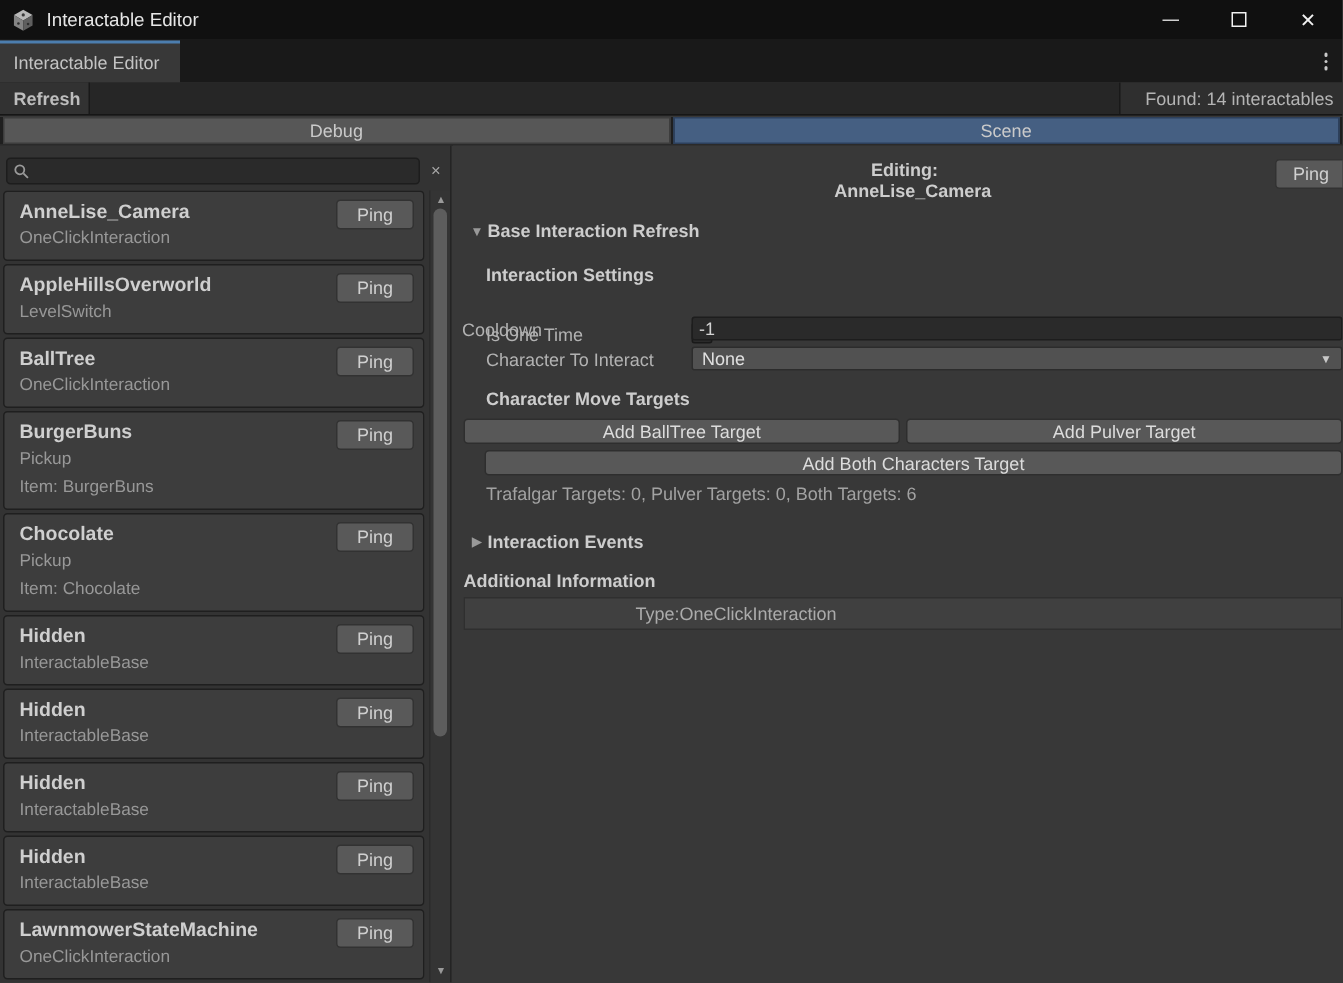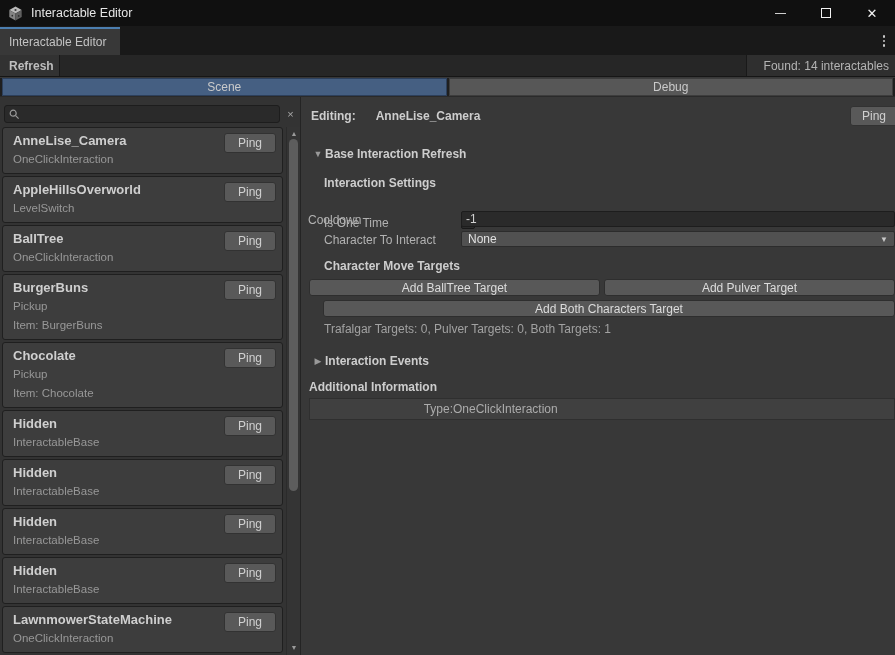--- a/index.html
+++ b/index.html
@@ -80,21 +80,21 @@
   .scroll-down { bottom:2px; }
   .scroll-thumb { position:absolute; left:2px; width:9px; top:12px; height:352px;
                   background:#5d5d5d; border-radius:5px; }
 
   
   .right-panel { position:absolute; left:302px; top:97px; right:0; bottom:0; background:#383838; }
   .rp-row { position:absolute; left:0; right:0; display:flex; align-items:center; }
   .bold-label { font-weight:bold; color:#cdcdcd; }
   .plain-label { color:#b2b2b2; }
 
-  .row-editing { top:9px; height:20px; }
+  .row-editing { top:9px; height:20px;flex-direction:column; }
   .editing-label { margin-left:9px; font-weight:bold; color:#cdcdcd; }
   .editing-value { margin-left:20px; font-weight:bold; color:#cdcdcd; }
   .editing-ping { position:absolute; left:548px; top:0; width:48px; height:20px; background:#595959;
                   border:1px solid #323232; border-radius:3px; color:#d0d0d0; font-size:12px;
                   font-family:inherit; cursor:default; }
 
   .foldout-tri { color:#999999; font-size:9px; width:14px; text-align:center; flex:0 0 auto; }
   .row-base-foldout { top:49px; height:16px; padding-left:9px; }
   .row-interaction-header { top:78px; height:15px; padding-left:22px; }
 
@@ -167,22 +167,22 @@
         <i></i>
       </div>
   </div>
 
   <div class="toolbar">
     <button class="refresh-btn">Refresh</button>
     <div class="found-section">Found: 14 interactables</div>
   </div>
 
   <div class="view-tabs">
+    <div class="view-tab inactive">Debug</div>
     <div class="view-tab active">Scene</div>
-    <div class="view-tab inactive">Debug</div>
   </div>
 
   <div class="left-panel">
     <div class="search-row">
       <div class="search-input-wrap">
         <svg class="search-icon" width="11" height="11" viewBox="0 0 11 11">
           <circle cx="4.2" cy="4.2" r="3" fill="none" stroke="#9a9a9a" stroke-width="1.2"></circle>
           <line x1="6.6" y1="6.6" x2="9.6" y2="9.6" stroke="#9a9a9a" stroke-width="1.2"></line>
         </svg>
         <input class="search-input" type="text" value="" style="">
@@ -293,21 +293,21 @@
 
     <div class="rp-row row-target-buttons">
       <button class="target-btn">Add BallTree Target</button>
       <button class="target-btn">Add Pulver Target</button>
     </div>
 
     <div class="rp-row row-addboth">
       <button class="addboth-btn">Add Both Characters Target</button>
     </div>
 
-    <div class="rp-row row-summary">Trafalgar Targets: 0, Pulver Targets: 0, Both Targets: 1</div>
+    <div class="rp-row row-summary">Trafalgar Targets: 0, Pulver Targets: 0, Both Targets: 6</div>
 
     <div class="rp-row row-events-foldout">
       <span class="foldout-tri">▶</span>
       <span class="bold-label">Interaction Events</span>
     </div>
 
     <div class="rp-row row-additional-header">
       <span class="bold-label">Additional Information</span>
     </div>
 

